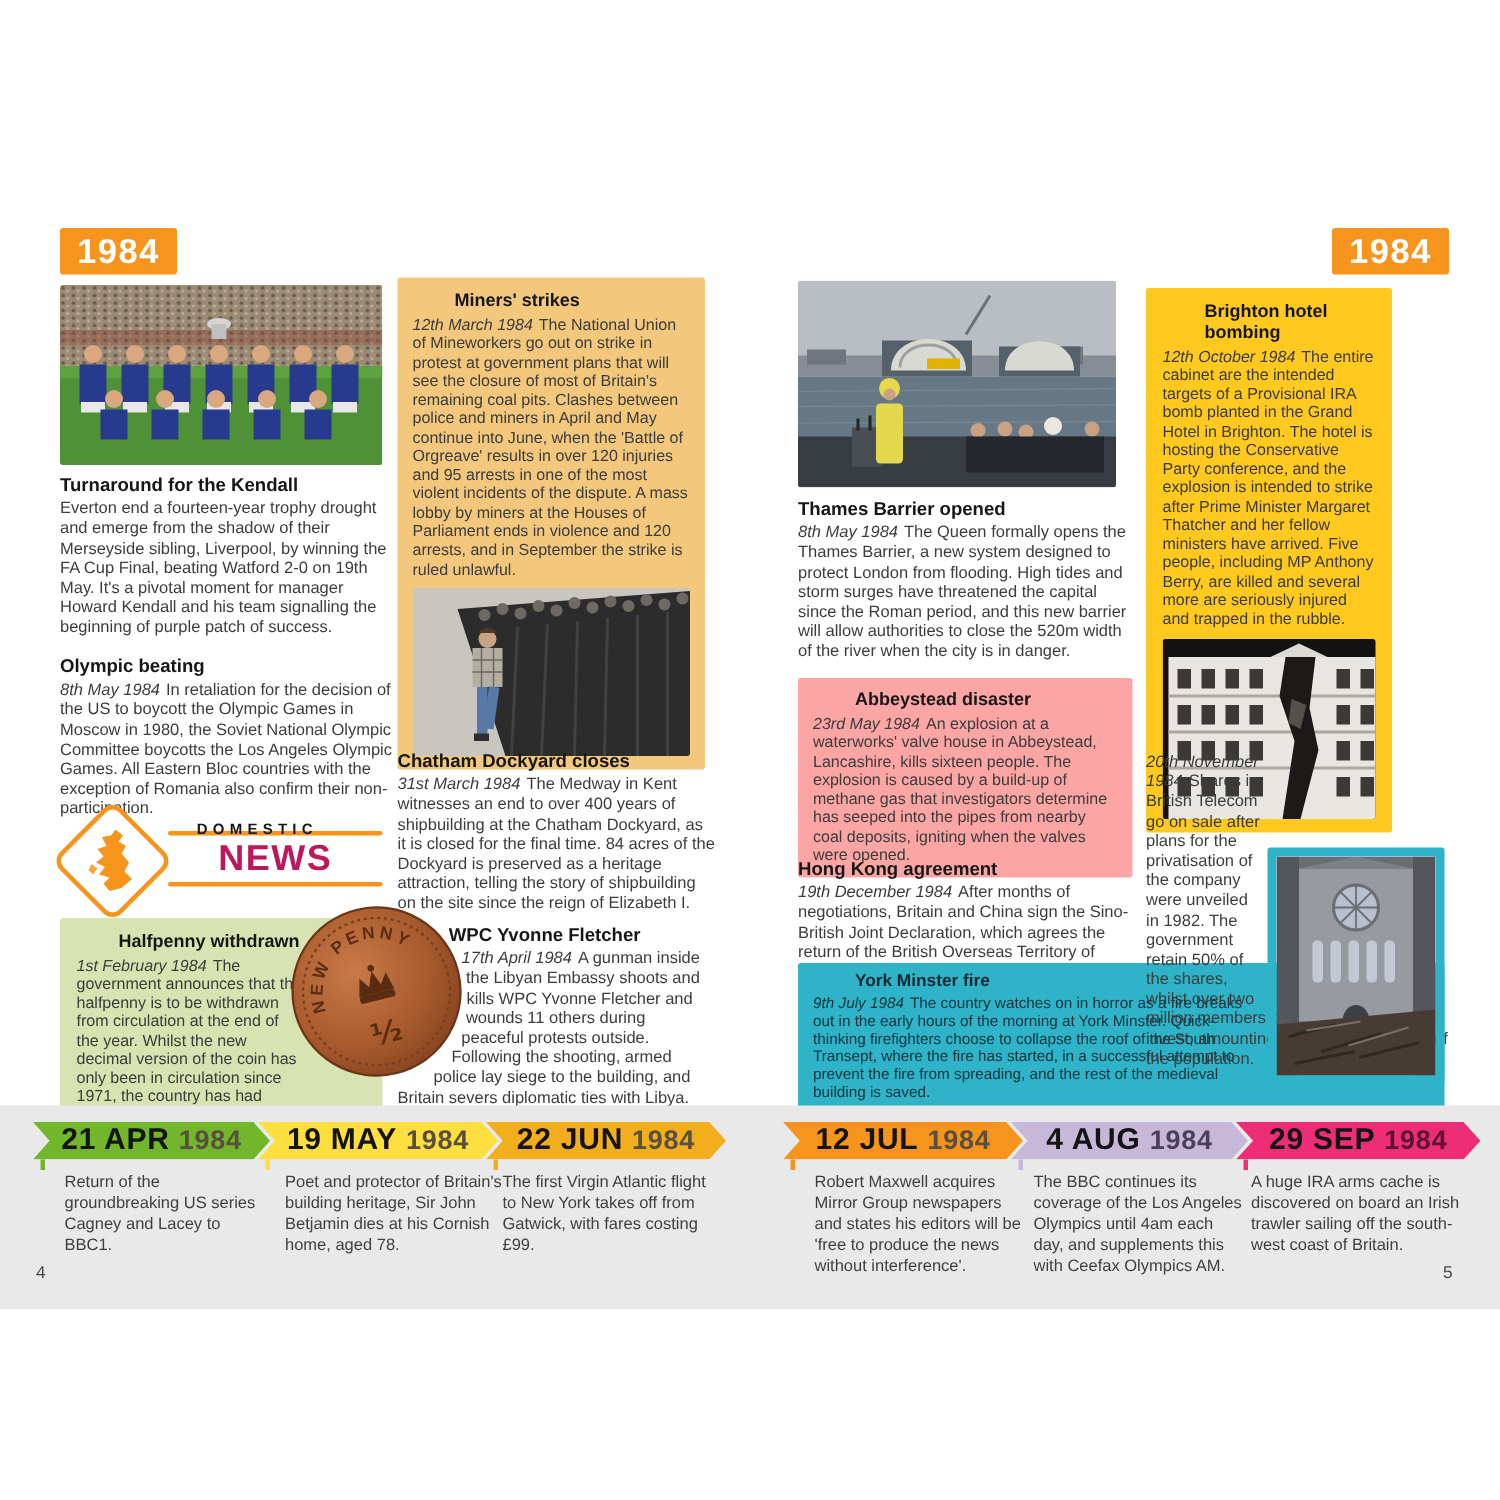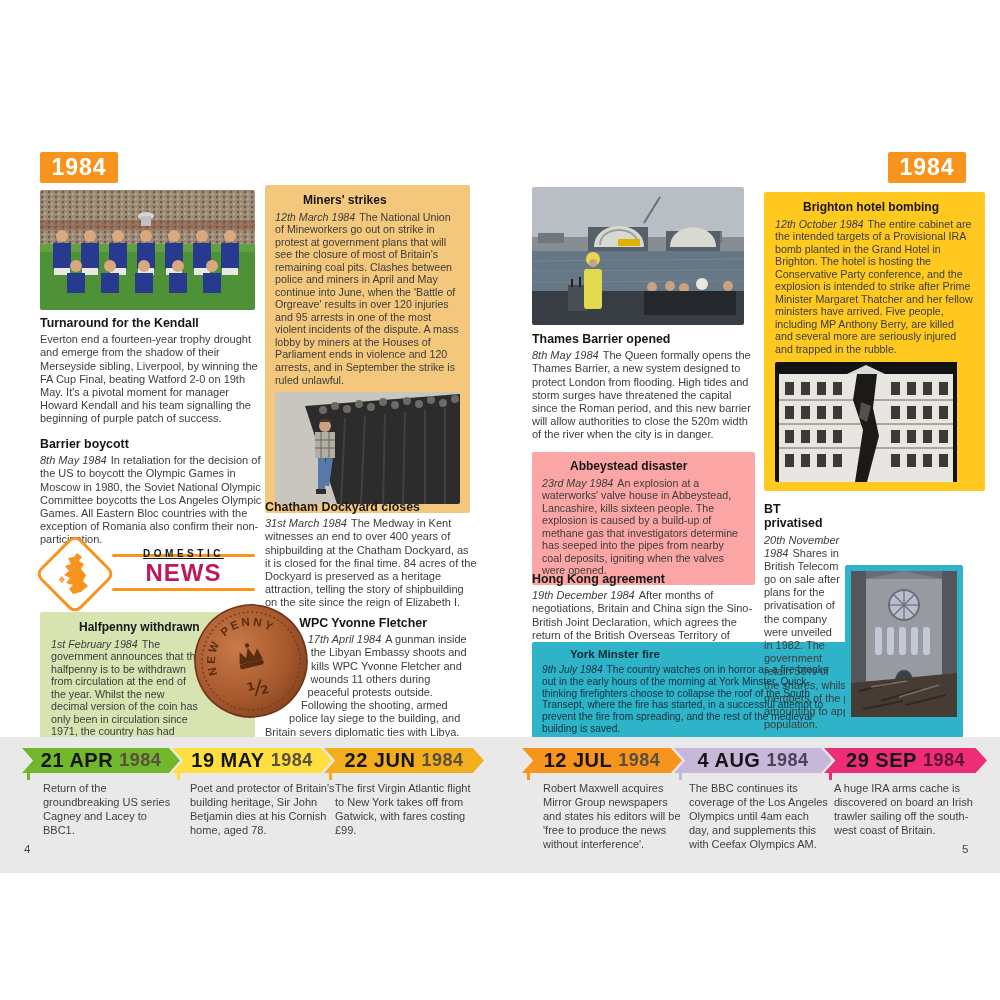--- a/index.html
+++ b/index.html
@@ -14,22 +14,22 @@
   .box{border-radius:2px;box-sizing:border-box;}
   .box .t{font-size:10.7px;line-height:1.17;}
   .box .h{font-size:12px;padding-left:28px;}
   .photo{border-radius:2px;overflow:hidden;}
   .photo svg{display:block;}
   
   .diamond{position:absolute;left:6px;top:9px;width:52px;height:52px;border:3px solid #f7941e;
       border-radius:9px;transform:rotate(45deg);display:flex;align-items:center;justify-content:center;background:#fff;}
   .diamond svg{transform:rotate(-45deg);}
   .nb-line{position:absolute;left:72px;width:143px;height:3px;border-radius:2px;}
-  .nb-kicker{position:absolute;left:72px;width:143px;top:12px;text-align:center;
-      font-size:10px;font-weight:bold;letter-spacing:3.5px;color:#161616;text-decoration:underline;}
+  .nb-kicker{position:absolute;left:60px;width:143px;top:12px;text-align:center;
+      font-size:10px;font-weight:bold;letter-spacing:3.5px;color:#161616;}
   .nb-title{position:absolute;left:72px;width:143px;top:23px;text-align:center;
       font-size:24px;font-weight:bold;letter-spacing:1px;color:#be185d;}
   
   .tl-arrow{position:absolute;top:748px;height:25px;display:flex;align-items:center;justify-content:center;
       clip-path:polygon(0 0,93% 0,100% 50%,93% 100%,0 100%,7% 50%);}
   .tl-day{font-weight:bold;font-size:20px;color:#141414;letter-spacing:.5px;margin-right:6px;}
   .tl-year{font-weight:bold;font-size:18px;color:#584f3e;letter-spacing:.5px;}
   .tl-text{position:absolute;top:782px;font-size:11px;line-height:1.27;color:#3f3f3f;margin:0;}
   .tick{position:absolute;top:773px;width:3px;height:7px;display:block;}
   .pagenum{position:absolute;font-size:11.5px;color:#454545;}
@@ -105,21 +105,21 @@
       </g>
     </svg>
   </div>
 
   <div class="abs" style="left:40px;top:316px;width:222px;">
     <h4 class="h">Turnaround for the Kendall</h4>
     <p class="t">Everton end a fourteen-year trophy drought and emerge from the shadow of their Merseyside sibling, Liverpool, by winning the FA Cup Final, beating Watford 2-0 on 19th May. It's a pivotal moment for manager Howard Kendall and his team signalling the beginning of purple patch of success.</p>
   </div>
 
   <div class="abs" style="left:40px;top:437px;width:222px;">
-    <h4 class="h">Barrier boycott</h4>
+    <h4 class="h">Olympic beating</h4>
     <p class="t"><em class="d">8th May 1984</em><span>In retaliation for the decision of the US to boycott the Olympic Games in Moscow in 1980, the Soviet National Olympic Committee boycotts the Los Angeles Olympic Games. All Eastern Bloc countries with the exception of Romania also confirm their non-participation.</span></p>
   </div>
 
   <div class="abs" style="left:40px;top:536px;width:215px;height:74px;">
     <span class="nb-line" style="top: 18px; background-color: rgb(247, 148, 30);"></span>
     <span class="nb-line" style="top: 52px; background-color: rgb(247, 148, 30);"></span>
     <div class="diamond">
       <svg width="36" height="44" viewBox="0 0 36 44">
         <path fill="#f7941e" d="M20,1 L25,5 L22,9 L27,12 L24,17 L29,23 L26,29 L31,34 L24,40 L16,42 L12,37 L16,33 L9,31 L13,26 L7,23 L12,19 L8,14 L14,12 L11,6 L17,5 Z"></path>
         <path fill="#f7941e" d="M4,24 L8,27 L5,31 L2,28 Z" opacity=".85"></path>
@@ -278,21 +278,21 @@
     <p class="t"><em class="d">19th December 1984</em><span>After months of negotiations, Britain and China sign the Sino-British Joint Declaration, which agrees the return of the British Overseas Territory of Hong Kong to Chinese control.</span></p>
   </div>
 
   <div class="abs box" style="left: 532px; top: 642px; width: 431px; padding: 6px 10px; background-color: rgb(46, 179, 201);">
     <div class="york-text">
       <h4 class="h" style="font-size:11.5px;color:#0e2a31;">York Minster fire</h4>
       <p class="t" style="font-size:10.2px;line-height:1.15;color:#10333c;"><em class="d">9th July 1984</em><span>The country watches on in horror as a fire breaks out in the early hours of the morning at York Minster. Quick-thinking firefighters choose to collapse the roof of the South Transept, where the fire has started, in a successful attempt to prevent the fire from spreading, and the rest of the medieval building is saved.</span></p>
     </div>
   </div>
 
-  <div class="abs box" style="left: 764px; top: 192px; width: 221px; padding: 9px 11px; background-color: rgb(255, 201, 31);">
+  <div class="abs box" style="left: 764px; top: 192px; width: 164px; padding: 9px 11px; background-color: rgb(255, 201, 31);">
     <h4 class="h">Brighton hotel bombing</h4>
     <p class="t"><em class="d">12th October 1984</em><span>The entire cabinet are the intended targets of a Provisional IRA bomb planted in the Grand Hotel in Brighton. The hotel is hosting the Conservative Party conference, and the explosion is intended to strike after Prime Minister Margaret Thatcher and her fellow ministers have arrived. Five people, including MP Anthony Berry, are killed and several more are seriously injured and trapped in the rubble.</span></p>
     <div class="photo" style="margin-top:7px;">
       <svg width="182" height="120" viewBox="0 0 182 120" preserveAspectRatio="none">
         <rect width="182" height="120" fill="#121212"></rect>
         <rect x="4" y="12" width="174" height="108" fill="#e8e6e0"></rect>
         <path d="M72,12 L91,3 L110,12 Z" fill="#dcdad4"></path>
         <g fill="#3c3a36">
           <rect x="10" y="20" width="9" height="13"></rect>
             <rect x="26" y="20" width="9" height="13"></rect>
@@ -333,21 +333,20 @@
             <line x1="4" y1="86" x2="178" y2="86"></line>
         </g>
         <path d="M82,12 L102,12 L98,46 L104,74 L92,120 L80,120 L88,68 L78,38 Z" fill="#1c1a18"></path>
         <path d="M86,40 L96,44 L92,60 L84,56 Z" fill="#55504a"></path>
       </svg>
     </div>
   </div>
 
   <div class="abs" style="left:764px;top:502px;width:204px;">
     <div class="bt-spacer"></div>
-    <h4 class="h">BT privatised</h4>
     <p class="t"><em class="d">20th November 1984</em><span>Shares in British Telecom go on sale after plans for the privatisation of the company were unveiled in 1982. The government retain 50% of the shares, whilst over two million members of the public choose to invest, amounting to approximately 5% of the population.</span></p>
   </div>
 
   <div class="abs photo" style="left:845px;top:565px;width:118px;height:158px;border:6px solid #2eb3c9;box-sizing:border-box;">
     <svg width="106" height="146" viewBox="0 0 106 146" preserveAspectRatio="none">
       <rect width="106" height="146" fill="#6a6c72"></rect>
       <rect x="0" y="0" width="15" height="146" fill="#54565c"></rect>
       <rect x="91" y="0" width="15" height="146" fill="#54565c"></rect>
       <rect x="15" y="8" width="76" height="102" fill="#989aa2"></rect>
       <path d="M15,8 L53,0 L91,8 Z" fill="#7e8088"></path>

